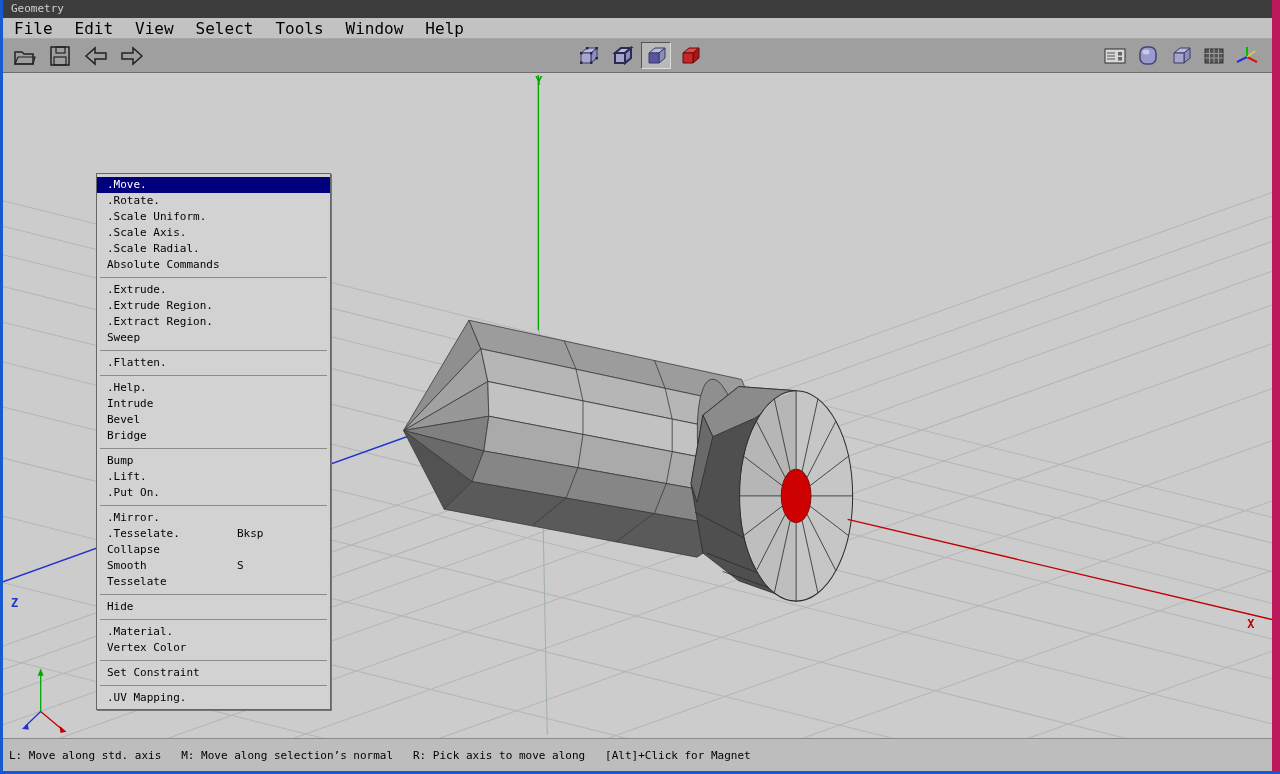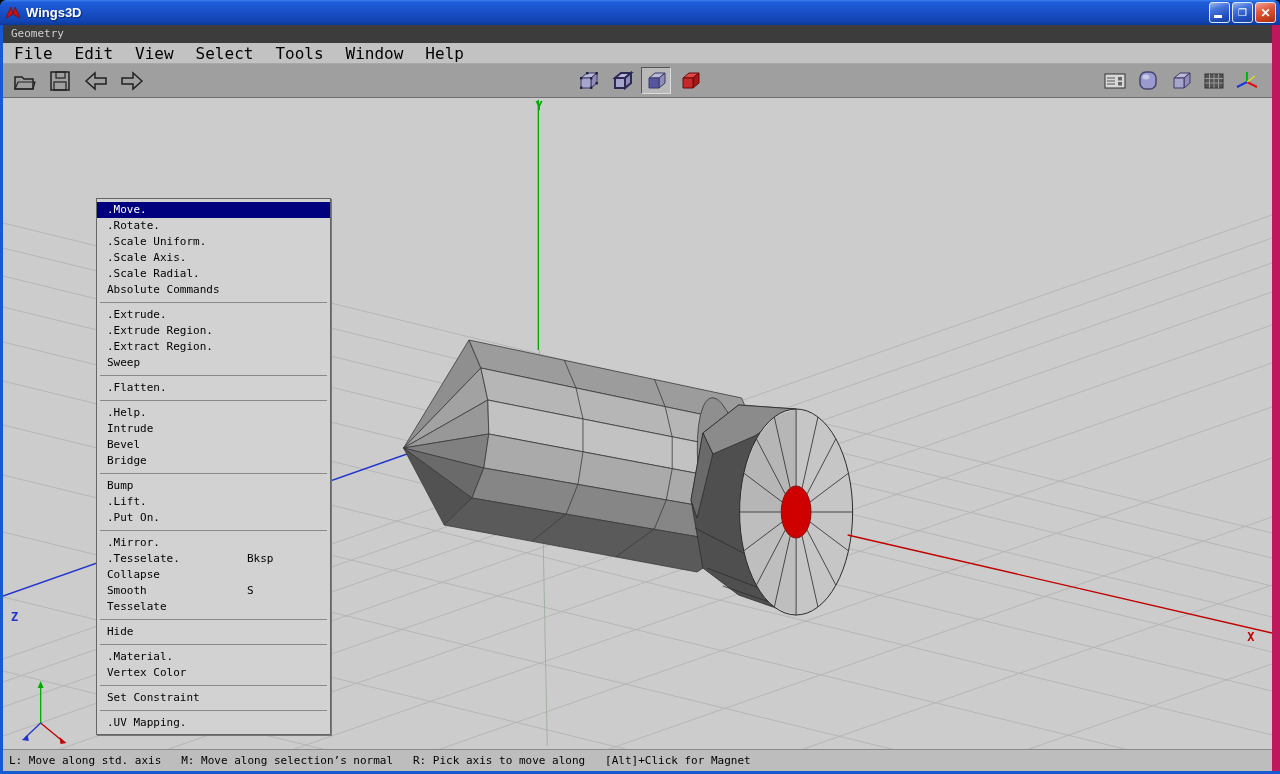--- a/index.html
+++ b/index.html
@@ -41,49 +41,31 @@
   .tool-btn.active{background:#b9b9b9;border-color:#555 #ddd #ddd #555}
   
   .viewport{flex:1 1 auto;min-height:0;position:relative;background:#cccccc;overflow:hidden}
   .viewport svg.scene{position:absolute;inset:0;width:100%;height:100%}
   .vp-info{position:absolute;left:3px;top:3px;color:#111;font-size:11px;line-height:17px;white-space:pre}
   
   .context-menu{position:absolute;left:93px;top:100px;width:235px;background:#d2d2d2;
     border:1px solid #666;box-shadow:1px 1px 0 #777;padding:3px 0;font-size:11px;color:#000}
   .cm-item{height:16px;line-height:16px;padding-left:10px;position:relative;cursor:default;white-space:nowrap}
   .cm-item.selected{background:#00007f;color:#fff}
-  .cm-shortcut{position:absolute;left:150px;top:0}
+  .cm-shortcut{position:absolute;left:140px;top:0}
   .cm-sep{border-top:1px solid #8a8a8a;margin:4px 3px}
   
-  .statusbar{height:22px;background:#bdbdbd;border-top:1px solid #8a8a8a;display:flex;align-items:center;
+  .statusbar{height:33px;background:#bdbdbd;border-top:1px solid #8a8a8a;display:flex;align-items:center;
     padding-left:6px;font-size:11px;color:#000;flex:0 0 auto;white-space:pre}
 </style>
 </head>
 <body>
 
 <div class="window">
 
-  <div class="titlebar">
-    <svg width="16" height="16" viewBox="0 0 16 16">
-      <polygon points="1,13 6,2 8,9" fill="#cc1111" stroke="#7a0c0c" stroke-width="0.8"></polygon>
-      <polygon points="8,9 10,2 15,13" fill="#cc1111" stroke="#7a0c0c" stroke-width="0.8"></polygon>
-    </svg>
-    <span class="title-text">Wings3D</span>
-    <div class="caption-btns">
-      <div class="cap-btn cap-min" title="minimize">
-          <span class="min-glyph"></span>
-        </div>
-      <div class="cap-btn cap-restore" title="restore">
-          <span class="restore-glyph">❐</span>
-        </div>
-      <div class="cap-btn cap-close" title="close">
-          <span class="close-glyph">✕</span>
-        </div>
-    </div>
-  </div>
 
   <div class="frame">
 
     <div class="geometry-header">
       <span>Geometry</span>
     </div>
 
     <div class="menubar">
 
         <div class="mb-item">

